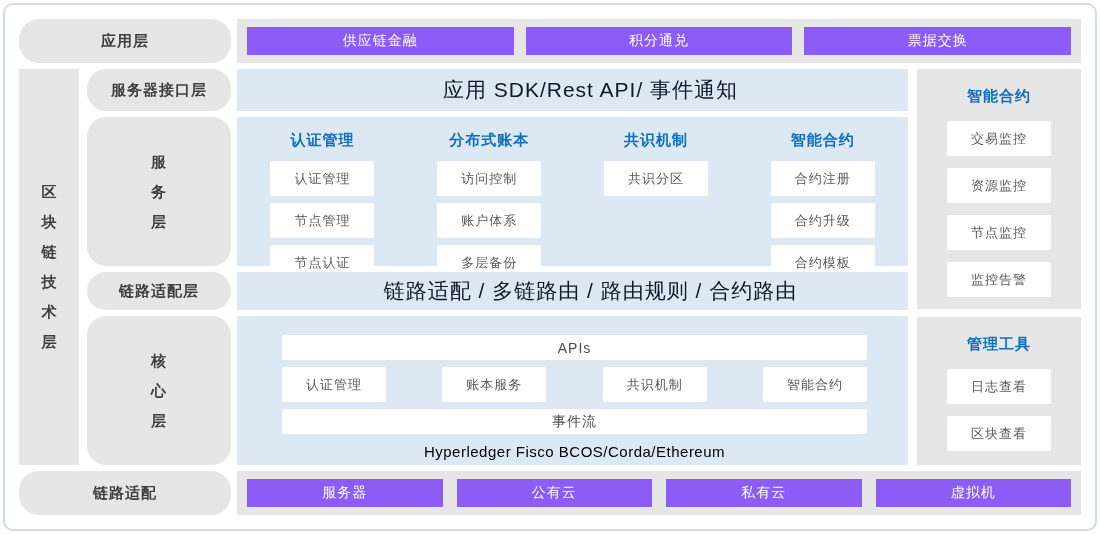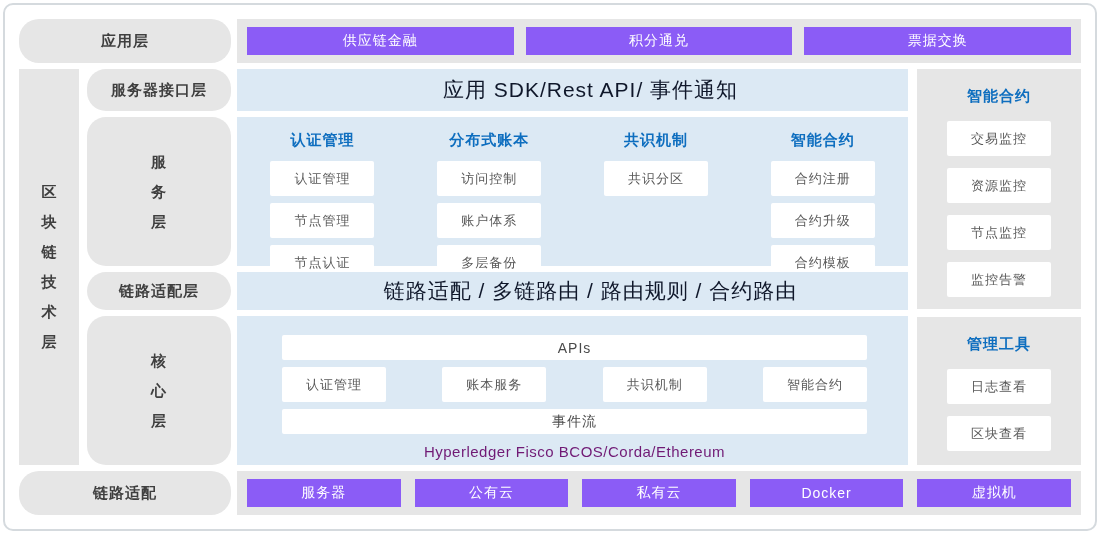--- a/index.html
+++ b/index.html
@@ -63,21 +63,21 @@
   .svc-col .chip { margin-top: 7px; }
   .svc-col .chip:nth-of-type(2) { margin-top: 11px; }
 
   .core-content { background: #dce9f4; padding: 19px 41px 0 45px; box-sizing: border-box; }
   .wide-bar {
     height: 25px; background: #ffffff; border-radius: 2px;
     display: flex; align-items: center; justify-content: center;
     font-size: 14px; color: #4a4a4a; letter-spacing: 1px;
   }
   .modules-row { display: flex; justify-content: space-between; margin: 7px 0; }
-  .platforms { text-align: center; margin-top: 9px; font-size: 15px; color: #701a75; letter-spacing: 0.5px; }
+  .platforms { text-align: center; margin-top: 9px; font-size: 15px; color: #000000; letter-spacing: 0.5px; }
 
   .right-col { width: 164px; flex: none; display: flex; flex-direction: column; gap: 8px; margin-left: 9px; }
   .panel { display: flex; flex-direction: column; align-items: center; }
   .panel-sc { height: 240px; flex: none; }
   .panel-mt { flex: 1; }
   .panel-title { margin-top: 18px; font-size: 15px; font-weight: bold; color: #0e6ebf; letter-spacing: 1px; }
   .panel .chip { margin-top: 12px; }
   .panel .chip.first { margin-top: 15px; }
 </style>
 </head>
@@ -171,18 +171,17 @@
       </div>
     </div>
   </div>
 
   <div class="row-bottom">
     <div class="layer-label gray">链路适配</div>
     <div class="btn-strip five gray">
       <div class="btn">服务器</div>
       <div class="btn">公有云</div>
       <div class="btn">私有云</div>
-      <div class="btn">Docker</div>
       <div class="btn">虚拟机</div>
     </div>
   </div>
 
 </div>
 
 </body></html>

